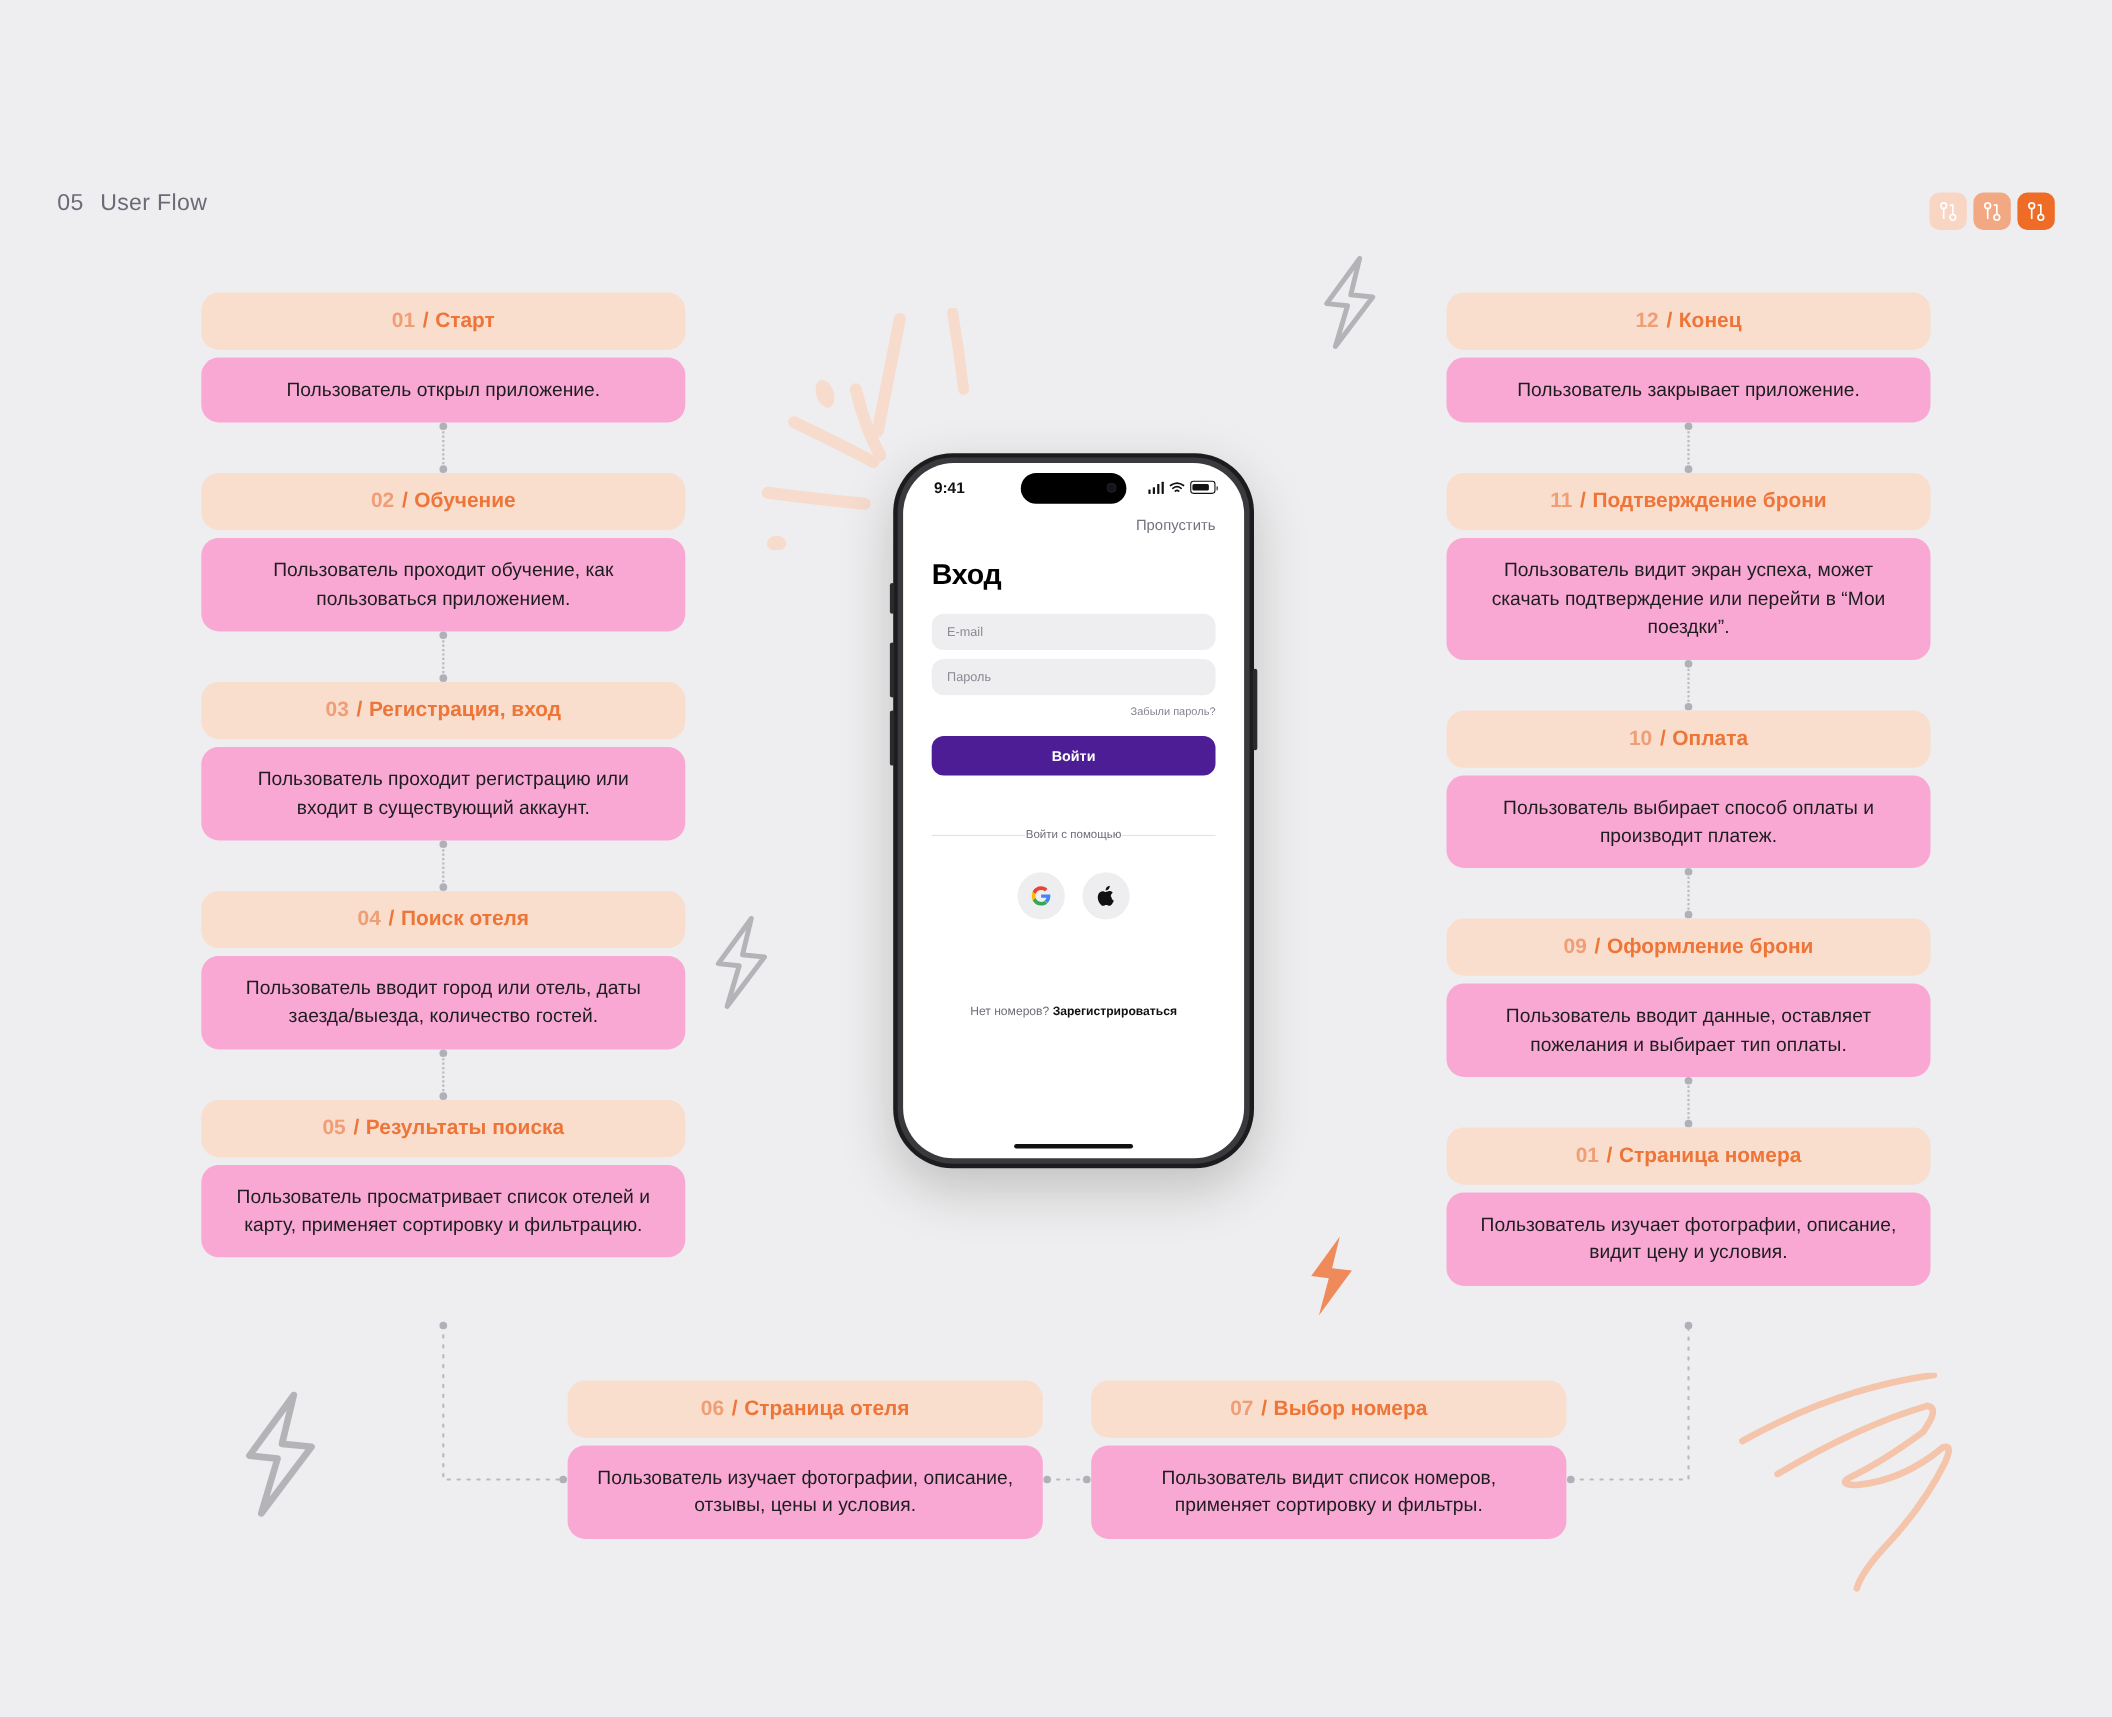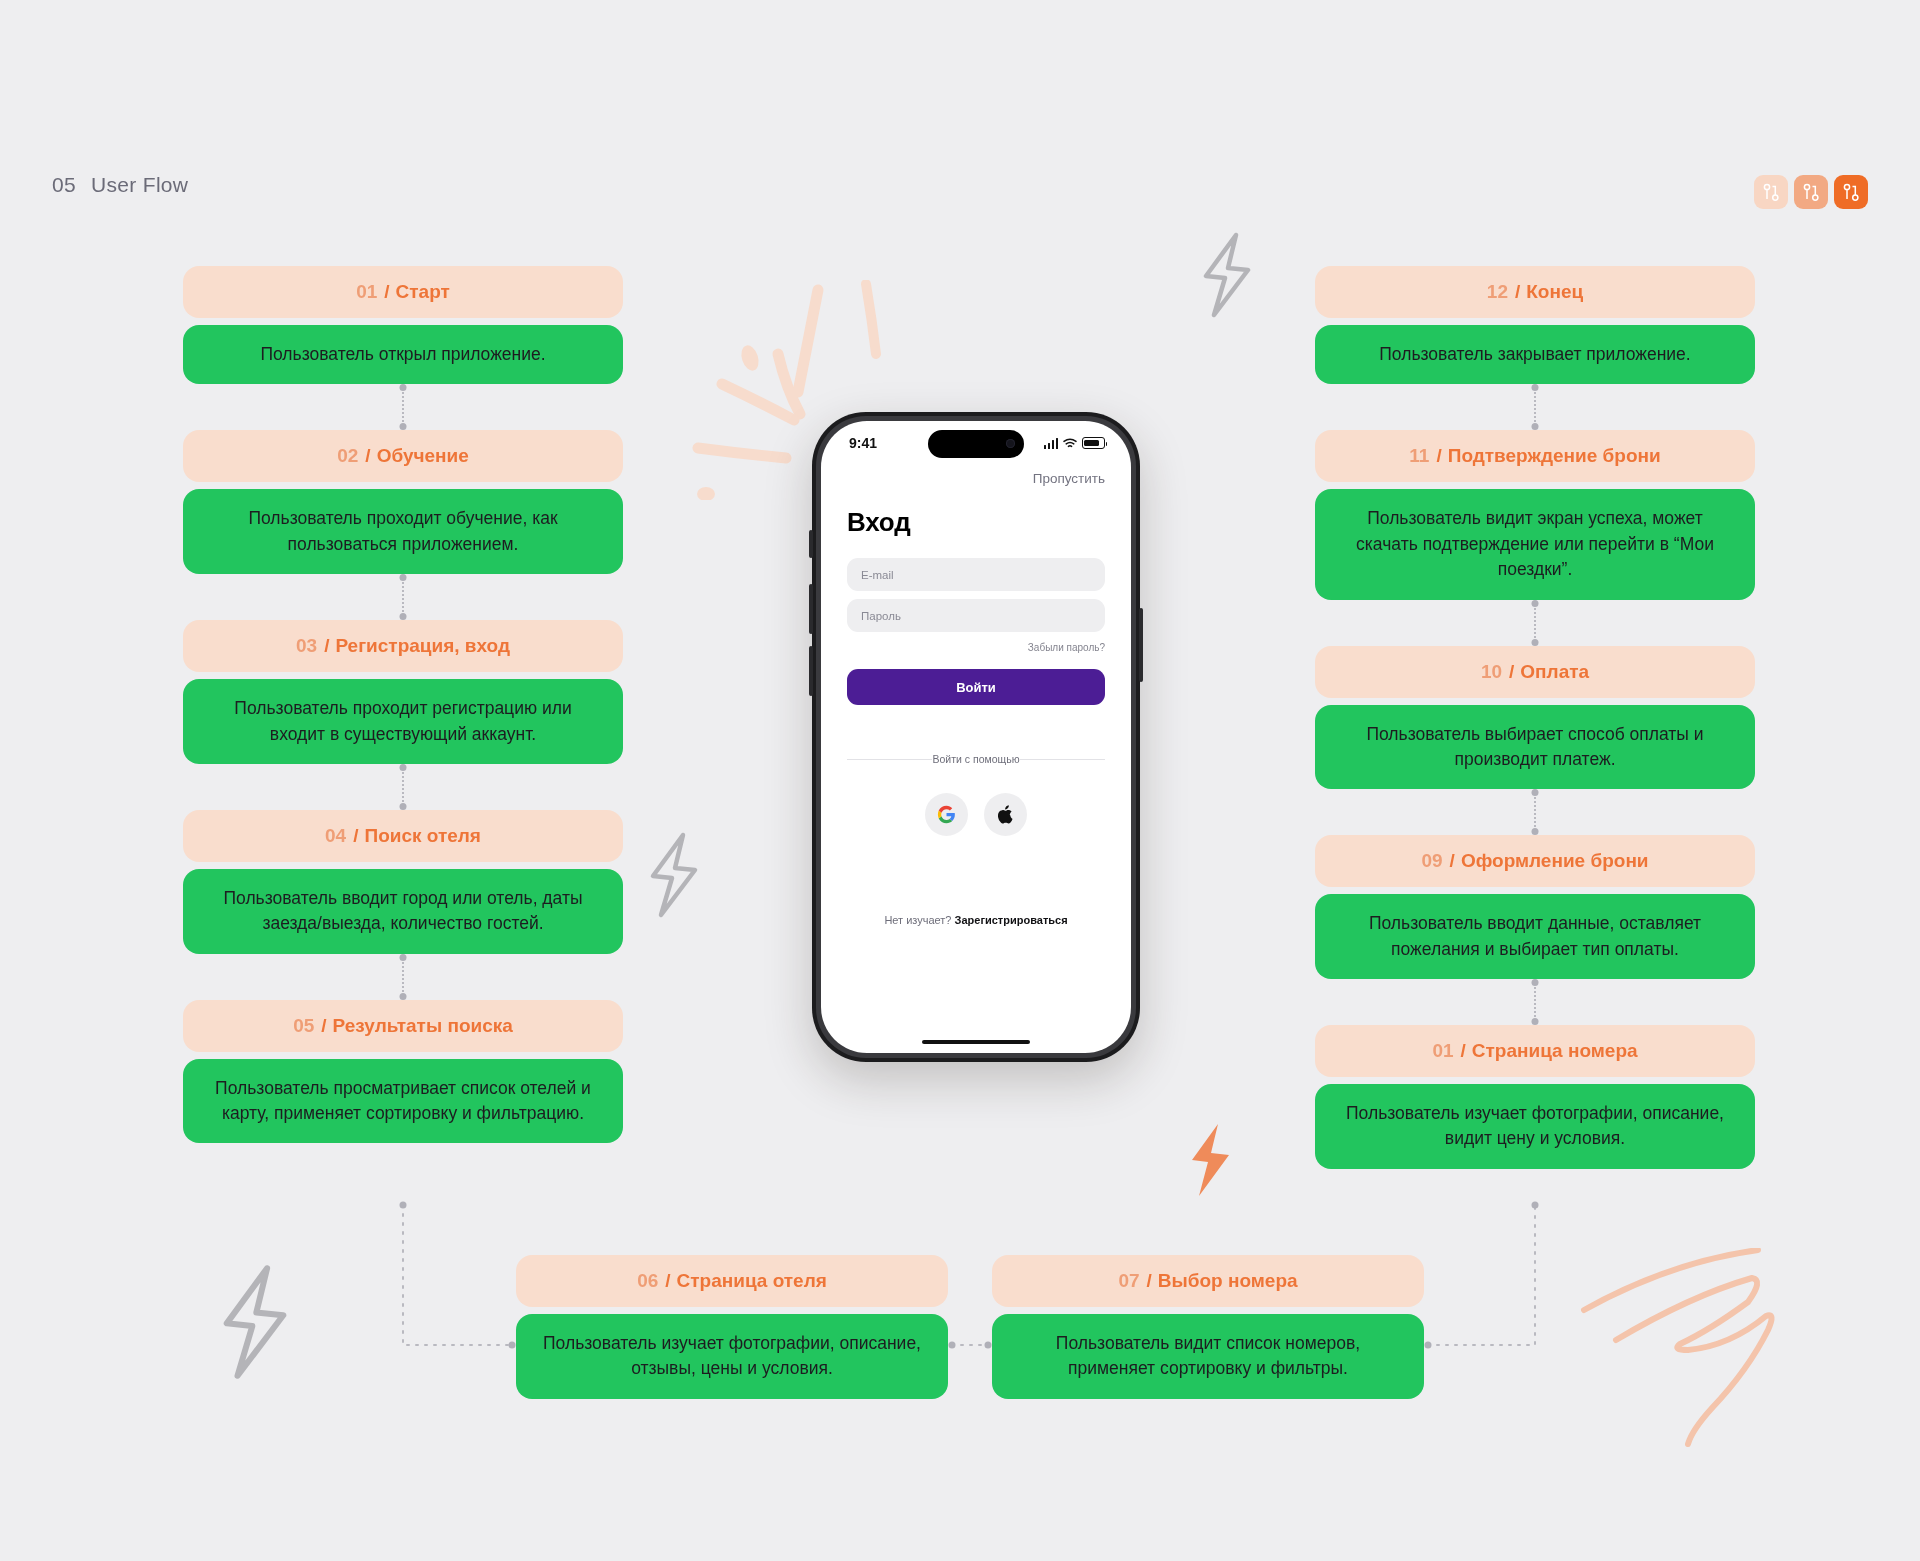--- a/index.html
+++ b/index.html
@@ -70,21 +70,21 @@
     color: #ee7538;
     font-weight: bold;
     margin-right: 6px;
   }
   .step-head .slabel {
     color: #ee7538;
     font-weight: bold;
   }
 
   .step-body {
-    background: #22c55e;
+    background: #f9a8d4;
     border-radius: 16px;
     margin-top: 7px;
     padding: 17px 26px;
     min-height: 58px;
     display: flex;
     align-items: center;
     justify-content: center;
     text-align: center;
     font-size: 17.5px;
     color: #1d1d20;
@@ -606,19 +606,19 @@
       </div>
       <div class="soc">
         <svg width="18" height="21" viewBox="0 0 20 24" fill="#111">
           <path d="M14.3 12.6c0-2.5 2-3.7 2.1-3.8-1.1-1.7-2.9-1.9-3.5-1.9-1.5-.1-3 .9-3.7.9-.8 0-2-.9-3.3-.8C4.2 7 2.6 8 1.7 9.6c-1.8 3.1-.5 7.7 1.3 10.2.9 1.2 1.9 2.6 3.3 2.5 1.3-.1 1.8-.9 3.4-.9 1.6 0 2 .9 3.4.8 1.4 0 2.3-1.3 3.1-2.5.9-1.4 1.3-2.8 1.3-2.9-.1 0-2.5-1-2.5-3.8z"></path>
           <path d="M12.2 4.7c.7-.9 1.2-2.1 1-3.3-1.1.1-2.4.7-3.1 1.6-.7.8-1.2 2-1.1 3.2 1.2.1 2.5-.6 3.2-1.5z"></path>
         </svg>
       </div>
     </div>
 
     <div class="signup-row">
-      <span>Нет изучает?</span>
+      <span>Нет номеров?</span>
       <b>Зарегистрироваться</b>
     </div>
 
     <div class="home-ind"></div>
   </div>
 </div>
 
 </body></html>

